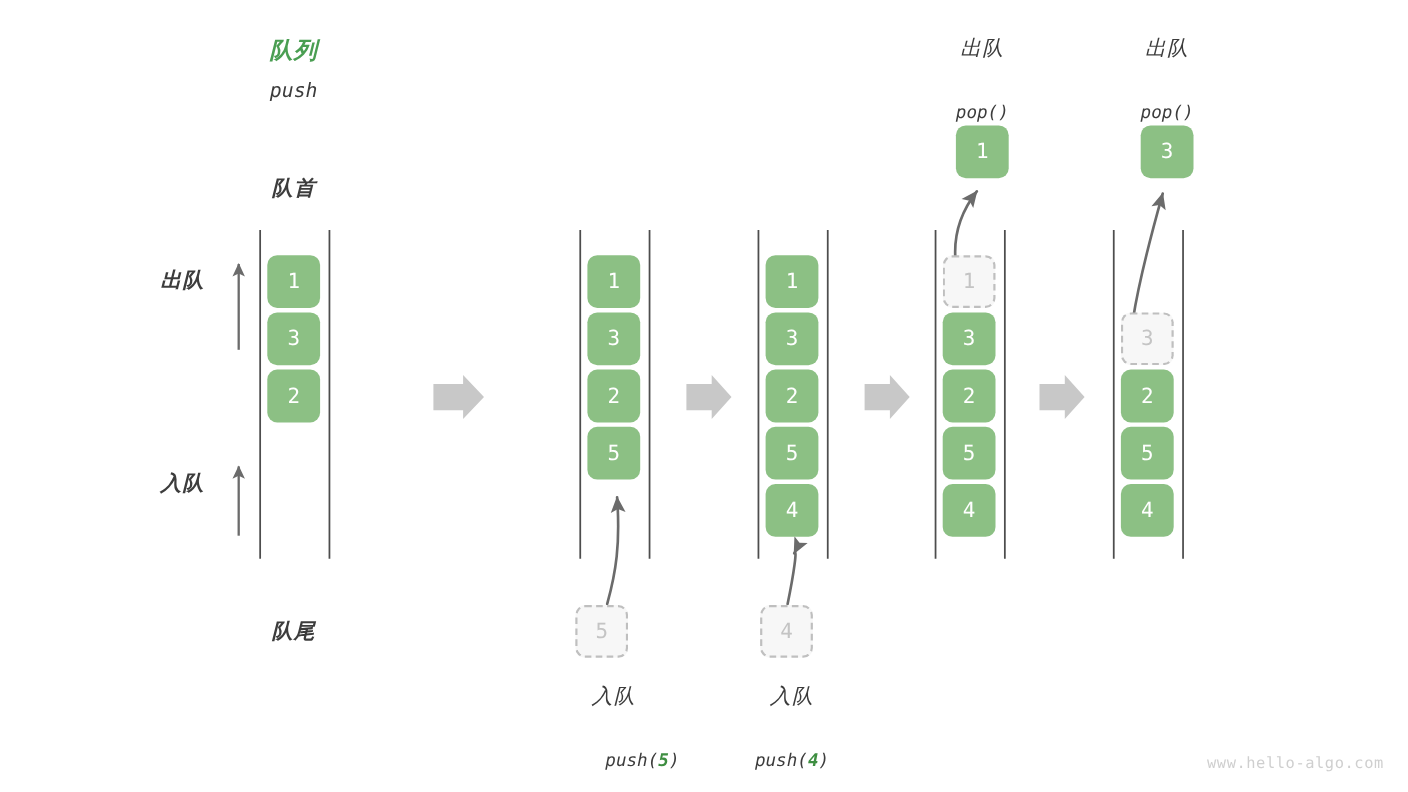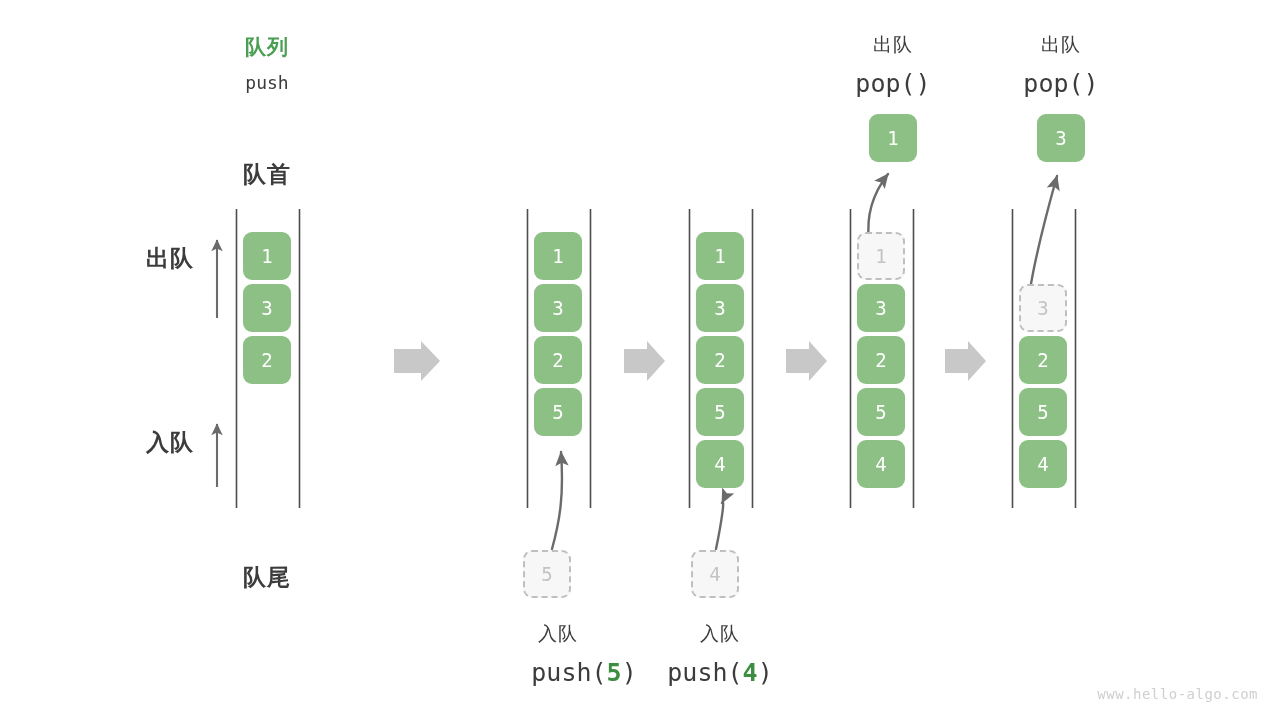--- a/index.html
+++ b/index.html
@@ -53,51 +53,53 @@
     background: #f7f7f7;
     border: 2px dashed #bfbfbf;
     color: #c4c4c4;
   }
 
   
   .lbl {
     position: absolute;
     white-space: nowrap;
     line-height: 1.25;
+    font-style: italic;
   }
   .lbl.center {
     transform: translateX(-50%);
     text-align: center;
   }
   .title-cn {
     font-size: 21px;
     font-weight: bold;
     color: #4a9e52;
     letter-spacing: 1px;
   }
   .title-en {
     font-size: 18px;
     color: #3c3c3c;
     font-family: "DejaVu Sans Mono", "Liberation Mono", monospace;
   }
   .side-label {
-    font-size: 23px;
+    font-size: 19px;
     font-weight: bold;
     color: #3c3c3c;
     letter-spacing: 1px;
   }
   .op-cn {
     font-size: 19px;
     color: #3c3c3c;
     letter-spacing: 1px;
   }
   .op-code {
-    font-size: 25px;
-    color: #3c3c3c;
-    font-family: "DejaVu Sans Mono", "Liberation Mono", monospace;
+    font-size: 16px;
+    color: #3c3c3c;
+    font-family: "DejaVu Sans Mono", "Liberation Mono", monospace;
+    margin-top: 24px;
   }
   .op-code .arg { color: #3e8e41; font-weight: bold; }
   .watermark {
     position: absolute;
     right: 22px;
     bottom: 18px;
     font-size: 14px;
     color: #cfcfcf;
     font-family: "DejaVu Sans Mono", "Liberation Mono", monospace;
     letter-spacing: 0.5px;

